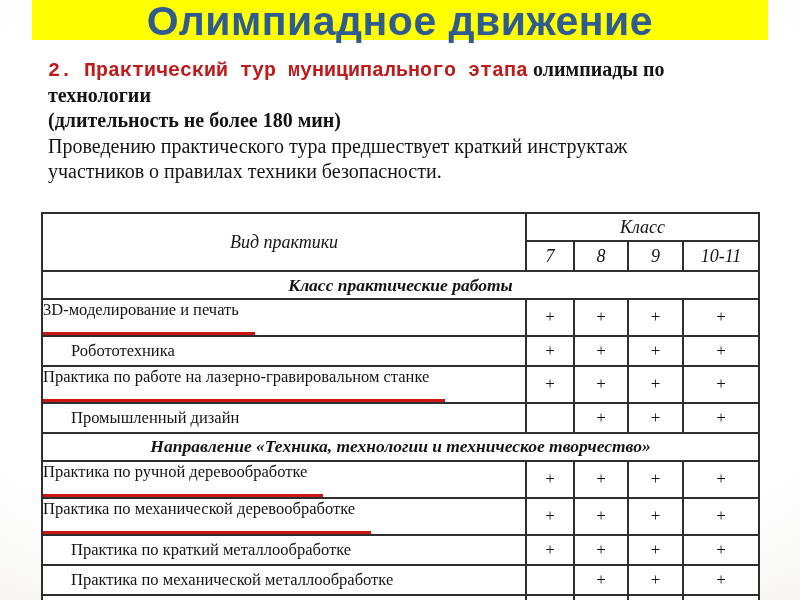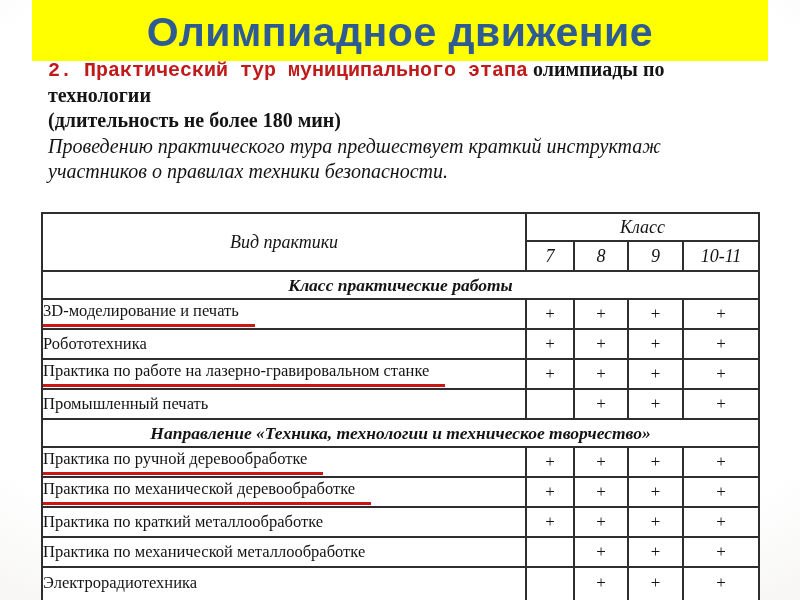--- a/index.html
+++ b/index.html
@@ -22,21 +22,21 @@
     position: relative;
     width: 800px; height: 600px;
     overflow: hidden;
     background: radial-gradient(ellipse 130% 110% at 50% 42%,
                 #ffffff 50%, #f3f2f0 72%, #d5d3d1 100%);
   }
   
   .banner {
     position: absolute;
     left: 32px; right: 32px; top: 0;
-    height: 61px;
+    height: 40px;
     background: var(--banner-bg);
     display: flex; align-items: center; justify-content: center;
   }
   .banner-title {
     font-family: "Liberation Sans", sans-serif;
     font-weight: 700;
     font-size: 41px;
     letter-spacing: 0.5px;
     line-height: 1;
     color: var(--title-blue);
@@ -48,21 +48,20 @@
     position: absolute;
     left: 48px; top: 57px;
     width: 700px;
     font-size: 20px;
     line-height: 1.26;
   }
   .lead { font-weight: bold; }
   .lead .red-part { color: var(--accent-red); font-family: Liberation Mono, monospace; }
   .duration { font-weight: bold; }
   .safety-note {
-    font-style: italic;
     width: 645px;
   }
   
   .subtitle {
     position: absolute;
     left: 0; right: 30px; top: 162px;
     text-align: center;
     font-size: 20px;
     line-height: 1.22;
     white-space: pre;
@@ -103,24 +102,25 @@
     font-size: 17.5px;
   }
   .label-cell {
     font-size: 16.5px;
     padding-left: 7px;
     vertical-align: middle;
   }
   .row-label {
     display: inline-block;
     line-height: 1.15;
+    margin-left: 28px;
   }
   .row-label[data-underline="true"] {
     margin-left: -7px;
-    padding: 0 16px 4px 7px;
+    padding: 0 16px 12px 7px;
     border-bottom: 3px solid var(--underline-red);
   }
   .mark-cell {
     text-align: center;
     font-size: 17px;
     vertical-align: middle;
   }
 </style>
 </head>
 <body>
@@ -186,21 +186,21 @@
 
       <tr class="data-row">
         <td class="label-cell"><span class="row-label" data-underline="true">Практика по работе на лазерно-гравировальном станке</span></td>
         <td class="mark-cell">+</td>
         <td class="mark-cell">+</td>
         <td class="mark-cell">+</td>
         <td class="mark-cell">+</td>
       </tr>
 
       <tr class="data-row">
-        <td class="label-cell"><span class="row-label" data-underline="false">Промышленный печать</span></td>
+        <td class="label-cell"><span class="row-label" data-underline="false">Промышленный дизайн</span></td>
         <td class="mark-cell"></td>
         <td class="mark-cell">+</td>
         <td class="mark-cell">+</td>
         <td class="mark-cell">+</td>
       </tr>
 
       <tr class="section-row">
         <td class="section-cell" colspan="5">Направление «Техника, технологии и техническое творчество»</td>
       </tr>
 

